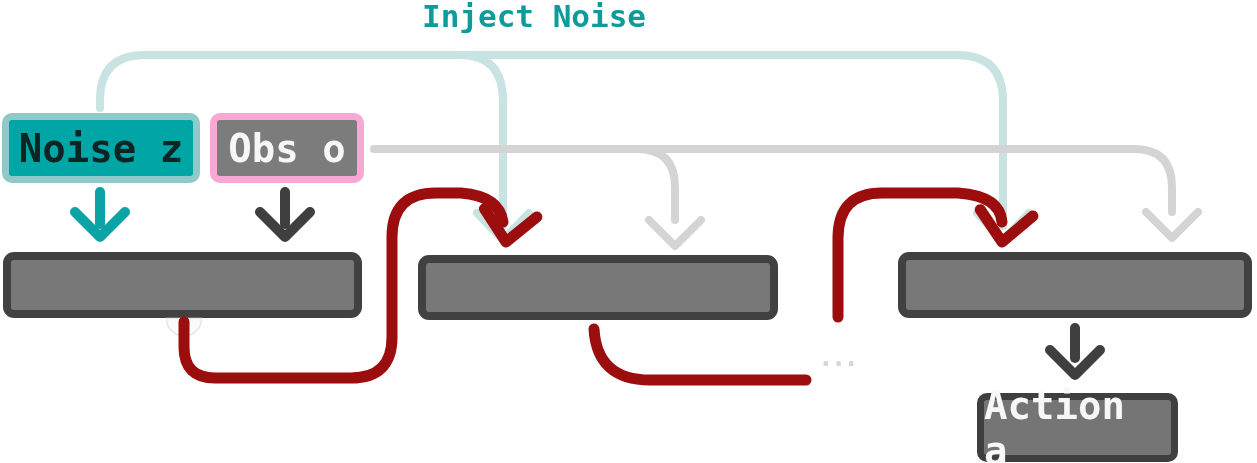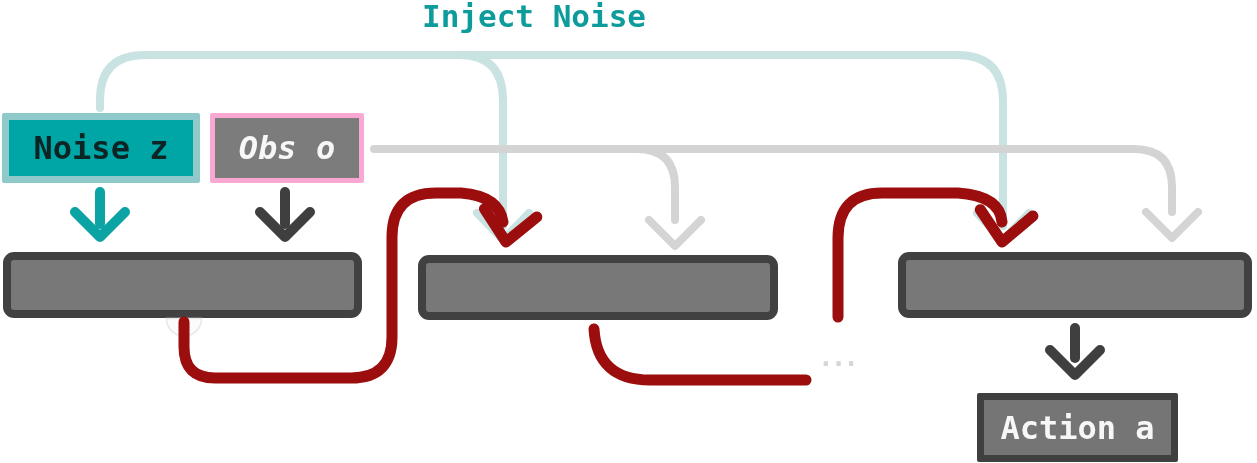--- a/index.html
+++ b/index.html
@@ -3,24 +3,24 @@
 <meta charset="utf-8">
 <style>
   html,body{margin:0;padding:0;background:#ffffff;}
   .stage{
     position:relative;width:1257px;height:463px;background:#ffffff;
     font-family:"DejaVu Sans Mono","Liberation Mono",monospace;overflow:hidden;
   }
   .layer-svg{position:absolute;left:0;top:0;z-index:2;pointer-events:none;}
   .box{
     position:absolute;z-index:1;display:flex;align-items:center;justify-content:center;
-    box-sizing:border-box;border-radius:2px;font-weight:bold;font-size:32px;letter-spacing:0px;
+    box-sizing:border-box;border-radius:10px;font-weight:bold;font-size:39px;letter-spacing:0px;
   }
   .noise-box{left:2px;top:113px;width:198px;height:70px;background:#00a5a6;border:7px solid #8fc9c9;color:#0b2424;}
-  .obs-box{left:210px;top:113px;width:154px;height:70px;background:#7c7c7c;border:5px solid #f9a8d4;color:#f7f7f7;font-style:italic;}
+  .obs-box{left:210px;top:113px;width:154px;height:70px;background:#7c7c7c;border:7px solid #f9a8d4;color:#f7f7f7;}
   .action-box{left:977px;top:393px;width:201px;height:69px;background:#757575;border:7px solid #3f3f3f;color:#f7f7f7;}
   .bar{position:absolute;z-index:1;box-sizing:border-box;background:#787878;border:8px solid #414141;border-radius:11px;}
   .bar1{left:3px;top:252px;width:359px;height:66px;}
   .bar2{left:418px;top:255px;width:360px;height:65px;}
   .bar3{left:898px;top:252px;width:354px;height:66px;}
   .title{position:absolute;z-index:3;font-weight:bold;font-size:31px;text-align:center;white-space:nowrap;}
   .inject-title{left:384px;top:-2px;width:300px;color:#0d9b9b;}
   .iterative-title{left:481px;top:411px;width:330px;color:#ab1212;}
   .ellipsis{
     position:absolute;z-index:3;left:812px;top:342px;width:50px;text-align:center;

